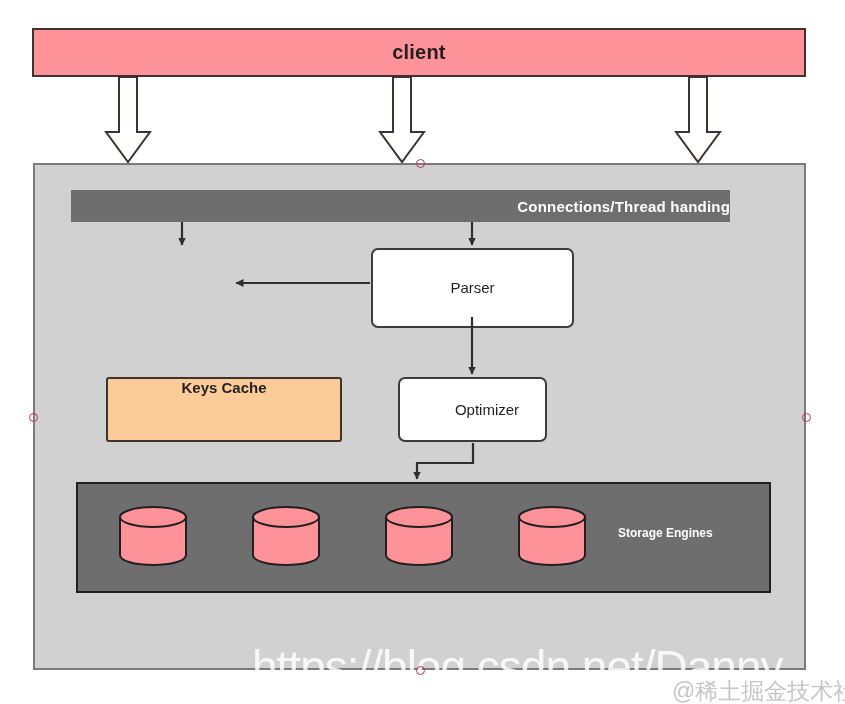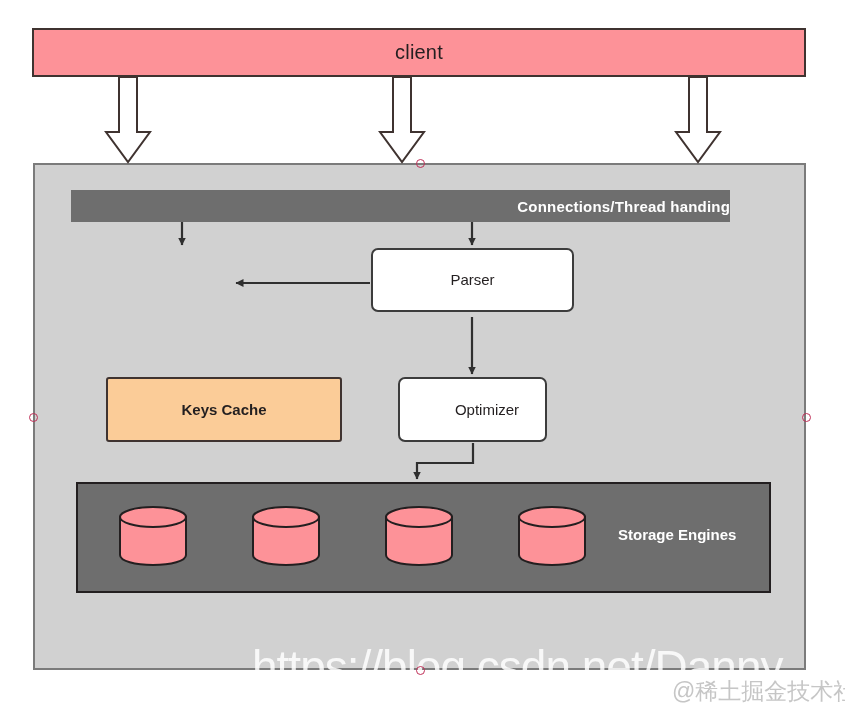--- a/index.html
+++ b/index.html
@@ -28,21 +28,21 @@
     height: 49px;
     background: #fd9298;
     border: 2px solid #3f3330;
     box-sizing: border-box;
     display: flex;
     align-items: center;
     justify-content: center;
   }
   #client-box .label {
     font-size: 20px;
-    font-weight: normal;
+    font-weight: bold;
     color: #231f20;
     letter-spacing: .2px;
   }
 
   
   #server-box {
     position: absolute;
     left: 33px;
     top: 163px;
     width: 773px;
@@ -83,35 +83,35 @@
     align-items: center;
     justify-content: center;
     text-align: center;
   }
   .proc-box .label {
     font-size: 15px;
     color: #231f20;
     line-height: 1.15;
   }
   #query-cache-box { left: 133px; top: 248px; width: 98px; height: 68px; }
-  #parser-box      { left: 371px; top: 248px; width: 203px; height: 64px; }
+  #parser-box      { left: 371px; top: 248px; width: 203px; height: 80px; }
   #optimizer-box   { left: 398px; top: 377px; width: 149px; height: 65px; padding-left: 29px; }
 
   #keys-cache-box {
     position: absolute;
     left: 106px;
     top: 377px;
     width: 236px;
     height: 65px;
     background: #fbcc98;
     border: 2px solid #3f3330;
     border-radius: 3px;
     box-sizing: border-box;
     display: flex;
-    align-items: center;
+    align-items: flex-start;
     justify-content: center;
   }
   #keys-cache-box .label {
     font-size: 15px;
     font-weight: bold;
     color: #231f20;
   }
 
   
   #storage-panel {
@@ -121,21 +121,21 @@
     width: 695px;
     height: 111px;
     background: #6e6e6e;
     border: 2px solid #231f20;
     box-sizing: border-box;
   }
   #storage-label {
     position: absolute;
     left: 618px;
     top: 526px;
-    font-size: 15px;
+    font-size: 12px;
     font-weight: bold;
     color: #ffffff;
   }
   .cylinder {
     position: absolute;
     width: 70px;
     height: 62px;
   }
 
   

